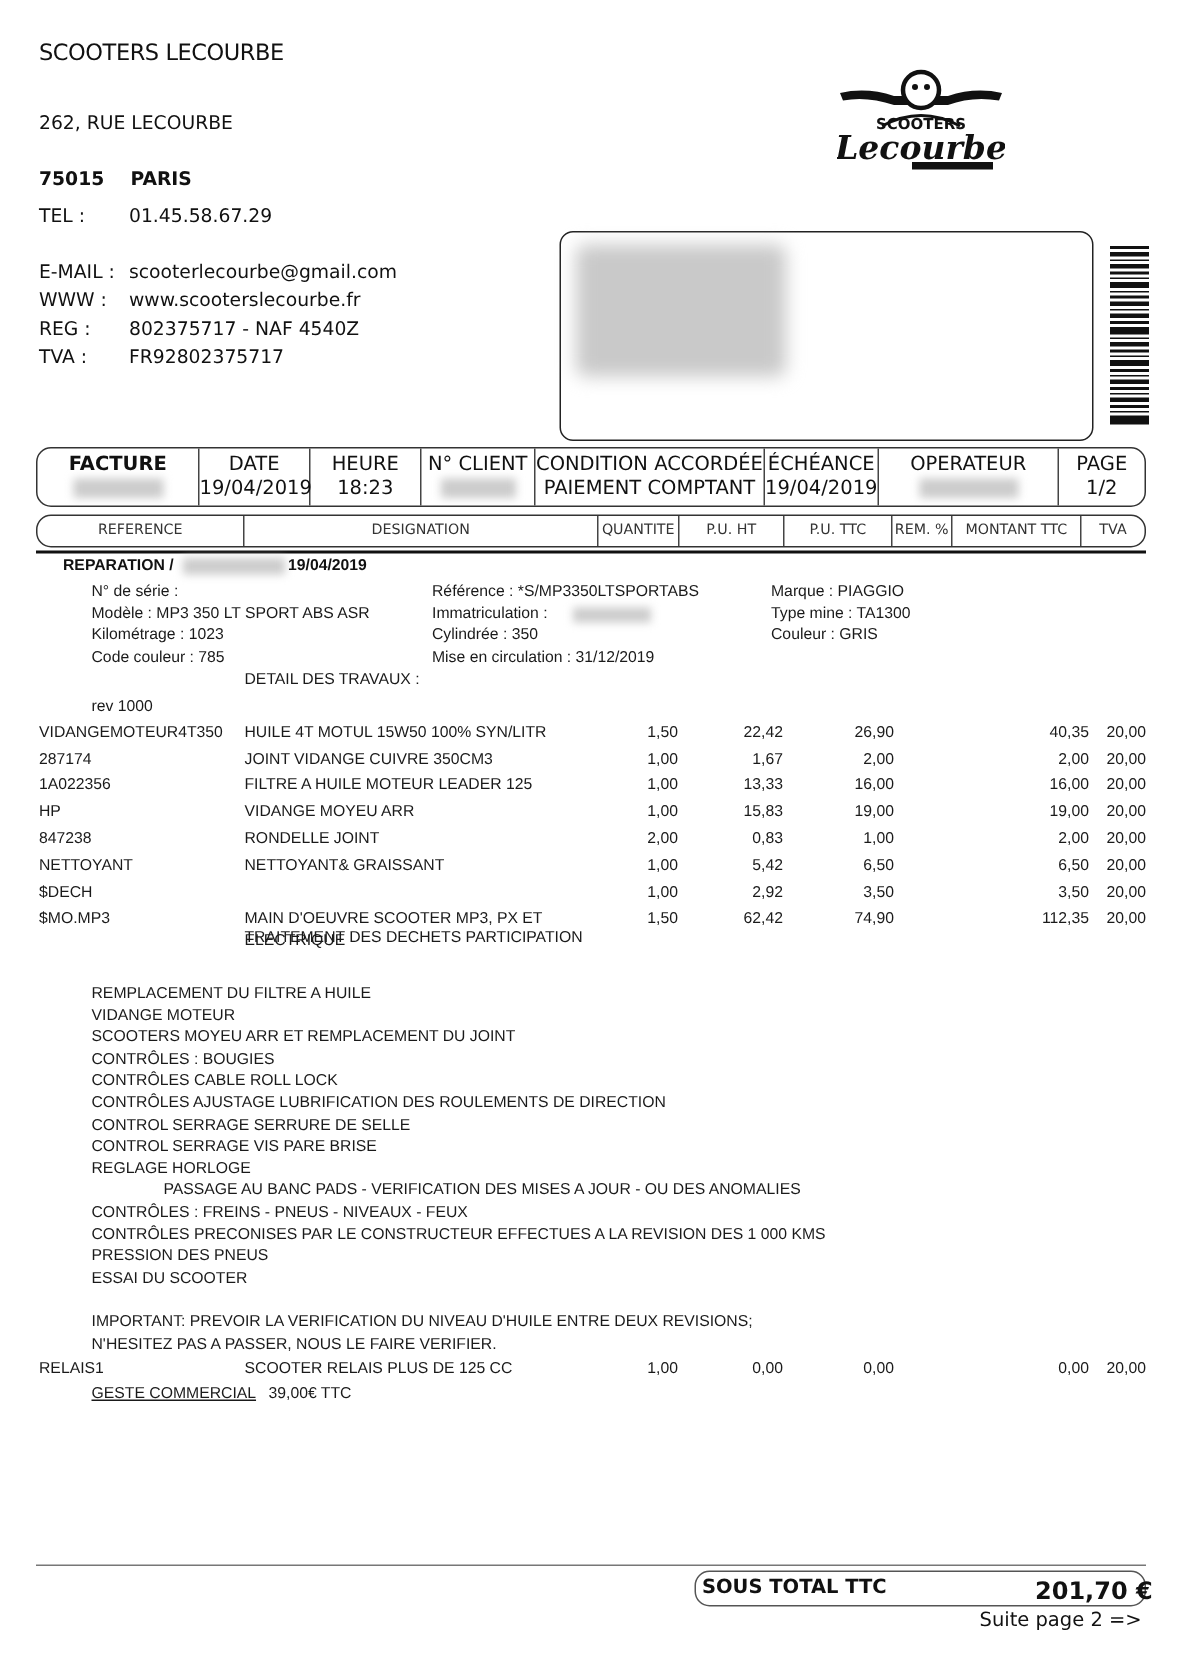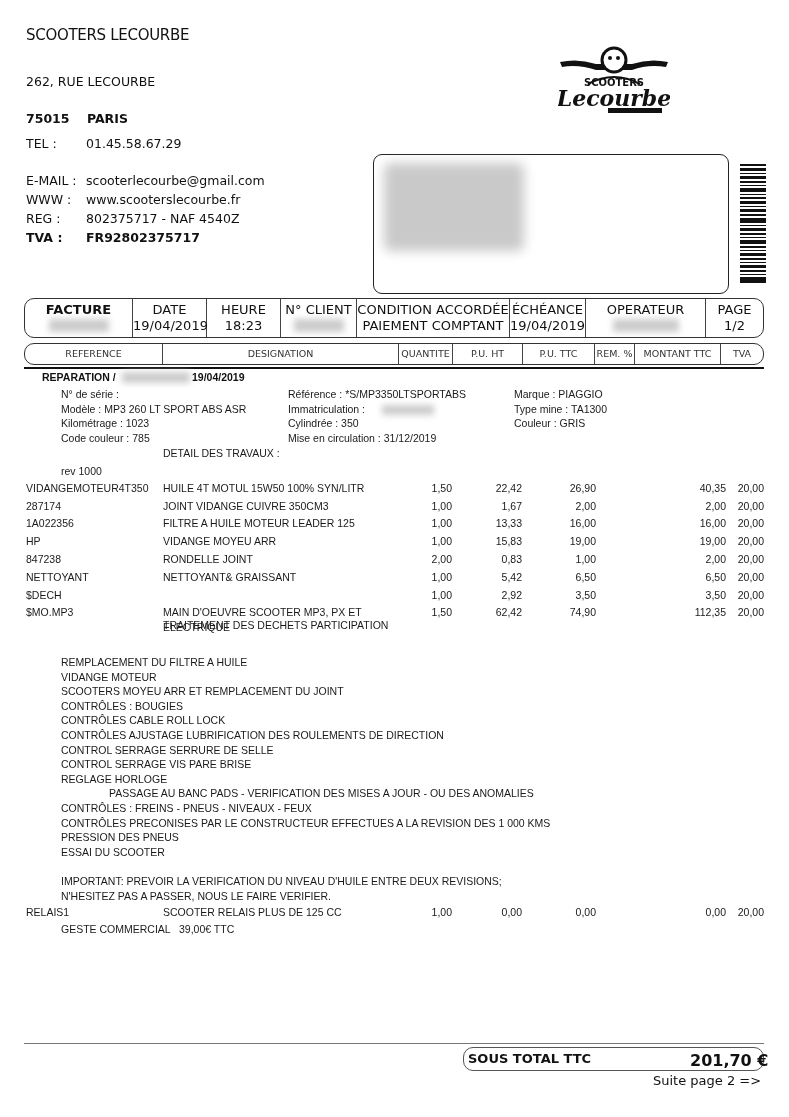--- a/index.html
+++ b/index.html
@@ -59,21 +59,21 @@
 </div>
 <div class="abs addr" style="left:26px;top:173px;">
   <span class="lbl">E-MAIL :</span><span>scooterlecourbe@gmail.com</span>
 </div>
 <div class="abs addr" style="left:26px;top:192px;">
   <span class="lbl">WWW :</span><span>www.scooterslecourbe.fr</span>
 </div>
 <div class="abs addr" style="left:26px;top:211px;">
   <span class="lbl">REG :</span><span>802375717 - NAF 4540Z</span>
 </div>
-<div class="abs addr" style="left:26px;top:230px;font-weight:bold;">
+<div class="abs addr" style="left:26px;top:230px;">
   <span class="lbl">TVA :</span><span>FR92802375717</span>
 </div>
 
 <div class="abs logo">
   <svg width="112" height="76" viewBox="0 0 112 76">
     <path d="M2 20 Q20 16 38 22 L74 22 Q92 16 110 20 L108 25 Q90 22 74 28 L38 28 Q20 22 4 25 Z" fill="#111"></path>
     <circle cx="56" cy="18" r="12" fill="#fff" stroke="#111" stroke-width="3"></circle>
     <circle cx="52" cy="16" r="2" fill="#111"></circle>
       <circle cx="60" cy="16" r="2" fill="#111"></circle>
     <path d="M30 42 Q56 28 82 42" fill="none" stroke="#111" stroke-width="2"></path>
@@ -166,21 +166,21 @@
   <div class="col-cell" style="width:86px;">MONTANT TTC</div>
   <div class="col-cell" style="flex:1;">TVA</div>
 </div>
 <div class="abs sep-line"></div>
 
 <div class="abs rep-title">REPARATION /</div>
 <div class="abs rep-blur"></div>
 <div class="abs rep-title" style="left:192px;">19/04/2019</div>
 
 <div class="abs body-text" style="left:61px;top:388px;">N° de série :</div>
-<div class="abs body-text" style="left:61px;top:403px;">Modèle : MP3 260 LT SPORT ABS ASR</div>
+<div class="abs body-text" style="left:61px;top:403px;">Modèle : MP3 350 LT SPORT ABS ASR</div>
 <div class="abs body-text" style="left:61px;top:417px;">Kilométrage : 1023</div>
 <div class="abs body-text" style="left:61px;top:432px;">Code couleur : 785</div>
 
 <div class="abs body-text" style="left:288px;top:388px;">Référence : *S/MP3350LTSPORTABS</div>
 <div class="abs body-text" style="left:288px;top:403px;">Immatriculation :</div>
 <div class="abs" style="left:382px;top:405px;width:52px;height:10px;background:#ccc;filter:blur(3px);"></div>
 <div class="abs body-text" style="left:288px;top:417px;">Cylindrée : 350</div>
 <div class="abs body-text" style="left:288px;top:432px;">Mise en circulation : 31/12/2019</div>
 
 <div class="abs body-text" style="left:514px;top:388px;">Marque : PIAGGIO</div>
@@ -271,20 +271,20 @@
 <div class="abs body-text" style="left:61px;top:890px;">N'HESITEZ PAS A PASSER, NOUS LE FAIRE VERIFIER.</div>
 
 <div class="abs body-text" style="left:26px;top:906px;">RELAIS1</div>
 <div class="abs body-text" style="left:163px;top:906px;">SCOOTER RELAIS PLUS DE 125 CC</div>
 <div class="abs body-text num" style="left:400px;width:52px;top:906px;">1,00</div>
 <div class="abs body-text num" style="left:470px;width:52px;top:906px;">0,00</div>
 <div class="abs body-text num" style="left:544px;width:52px;top:906px;">0,00</div>
 <div class="abs body-text num" style="left:674px;width:52px;top:906px;">0,00</div>
 <div class="abs body-text num" style="left:726px;width:38px;top:906px;">20,00</div>
 
-<div class="abs body-text" style="left:61px;top:923px;">GESTE COMMERCIAL</div>
+<div class="abs body-text" style="left:61px;top:923px;text-decoration:underline;">GESTE COMMERCIAL</div>
 <div class="abs body-text" style="left:179px;top:923px;">39,00€ TTC</div>
 
 <div class="abs bottom-line"></div>
 <div class="abs total-box"></div>
 <div class="abs total-label">SOUS TOTAL TTC</div>
 <div class="abs total-val">201,70 €</div>
 <div class="abs suite">Suite page 2  =&gt;</div>
 
 </body></html>

